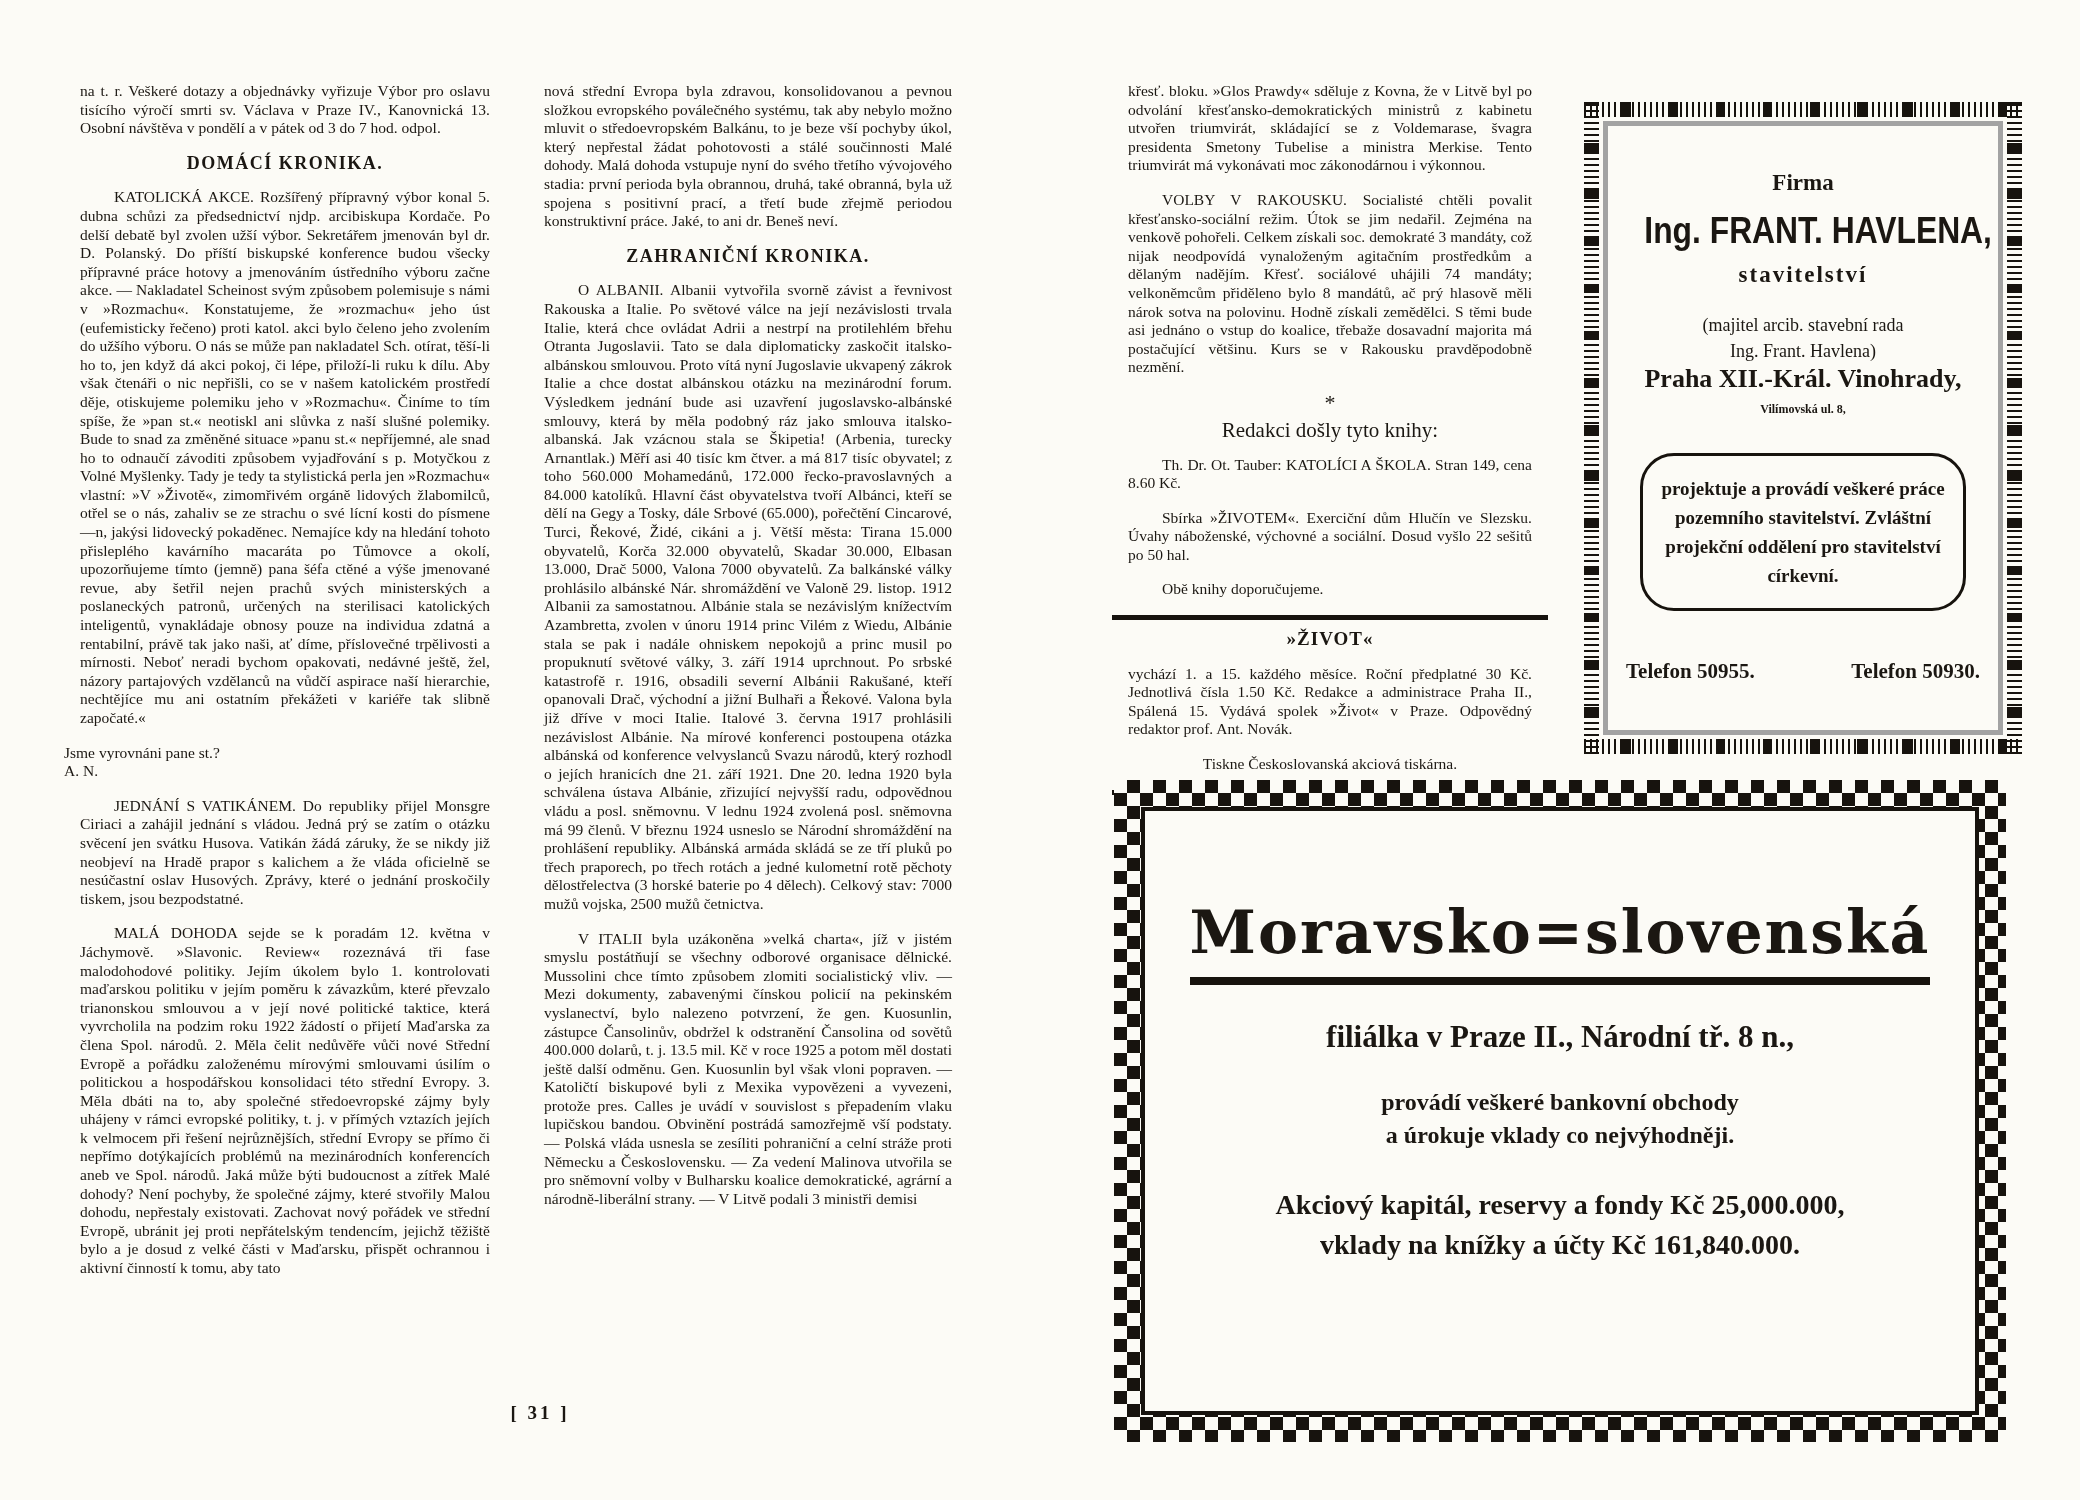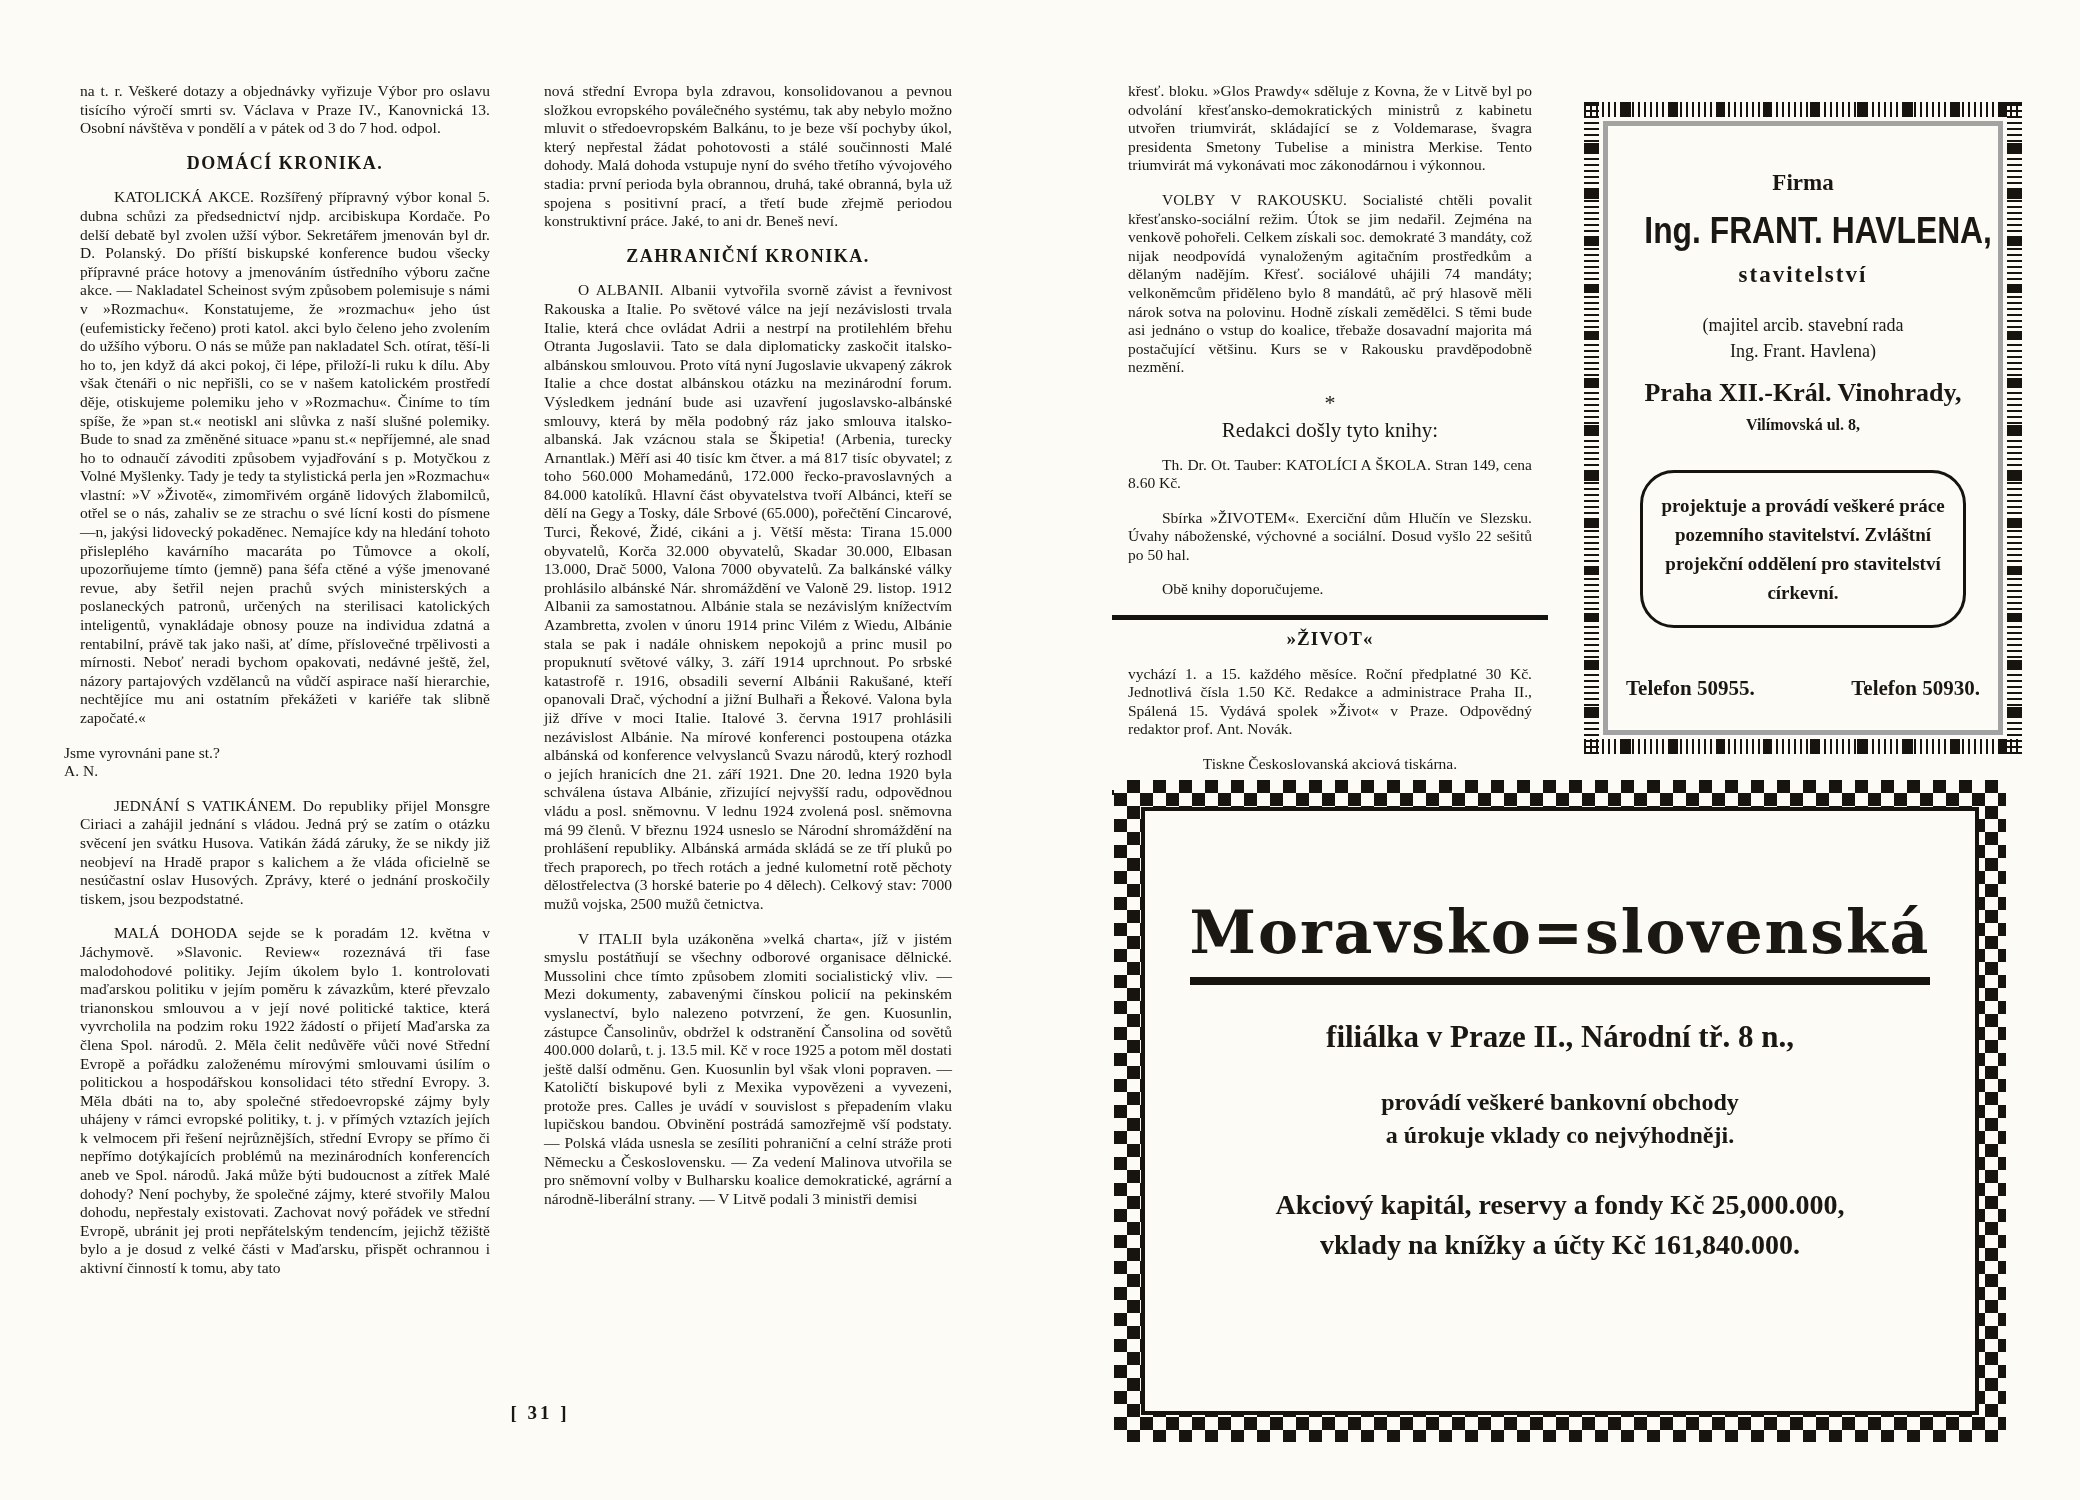--- a/index.html
+++ b/index.html
@@ -41,22 +41,22 @@
       repeating-linear-gradient(0deg,#17130e 0 2px,transparent 2px 6px);}
   .hav .edge.left{left:0;} .hav .edge.right{right:0;}
   .hav-inner{position:absolute;inset:19px;border:5px solid #a3a3a3;background:#fcfbf6;
     text-align:center;padding:4px 8px;}
   .hav-firma{font-size:23px;margin-top:40px;font-weight:600;}
   .hav-name-wrap{margin-top:14px;}
   .hav-name{display:inline-block;font-family:"Liberation Sans",sans-serif;font-weight:bold;
     font-size:37px;white-space:nowrap;transform:scaleX(0.86);transform-origin:center;}
   .hav-sub{font-size:23px;font-weight:600;letter-spacing:2px;margin-top:10px;}
   .hav-note{font-size:18px;font-weight:400;margin-top:24px;line-height:26px;}
-  .hav-city{font-size:26px;font-weight:600;margin-top:14px;}
-  .hav-street{font-size:16px;font-weight:600;margin-top:8px;}
+  .hav-city{font-size:26px;font-weight:600;}
+  .hav-street{font-size:12px;font-weight:600;margin-top:8px;}
   .hav-oval{width:292px;margin:36px auto 0;border:3px solid #17130e;border-radius:34px;
     padding:18px 14px;font-size:19px;font-weight:600;line-height:29px;text-align:center;}
   .hav-phones{display:flex;justify-content:space-between;margin-top:48px;padding:0 10px;
     font-size:21px;font-weight:bold;}
 
   
   .banka{position:absolute;left:1114px;top:780px;width:892px;height:662px;
     background:repeating-conic-gradient(#17130e 0% 25%,#fcfbf6 0% 50%) 0 0/26px 26px;
     padding:0;}
   .banka-inner{position:absolute;inset:27px;border:4px solid #17130e;background:#fcfbf6;

